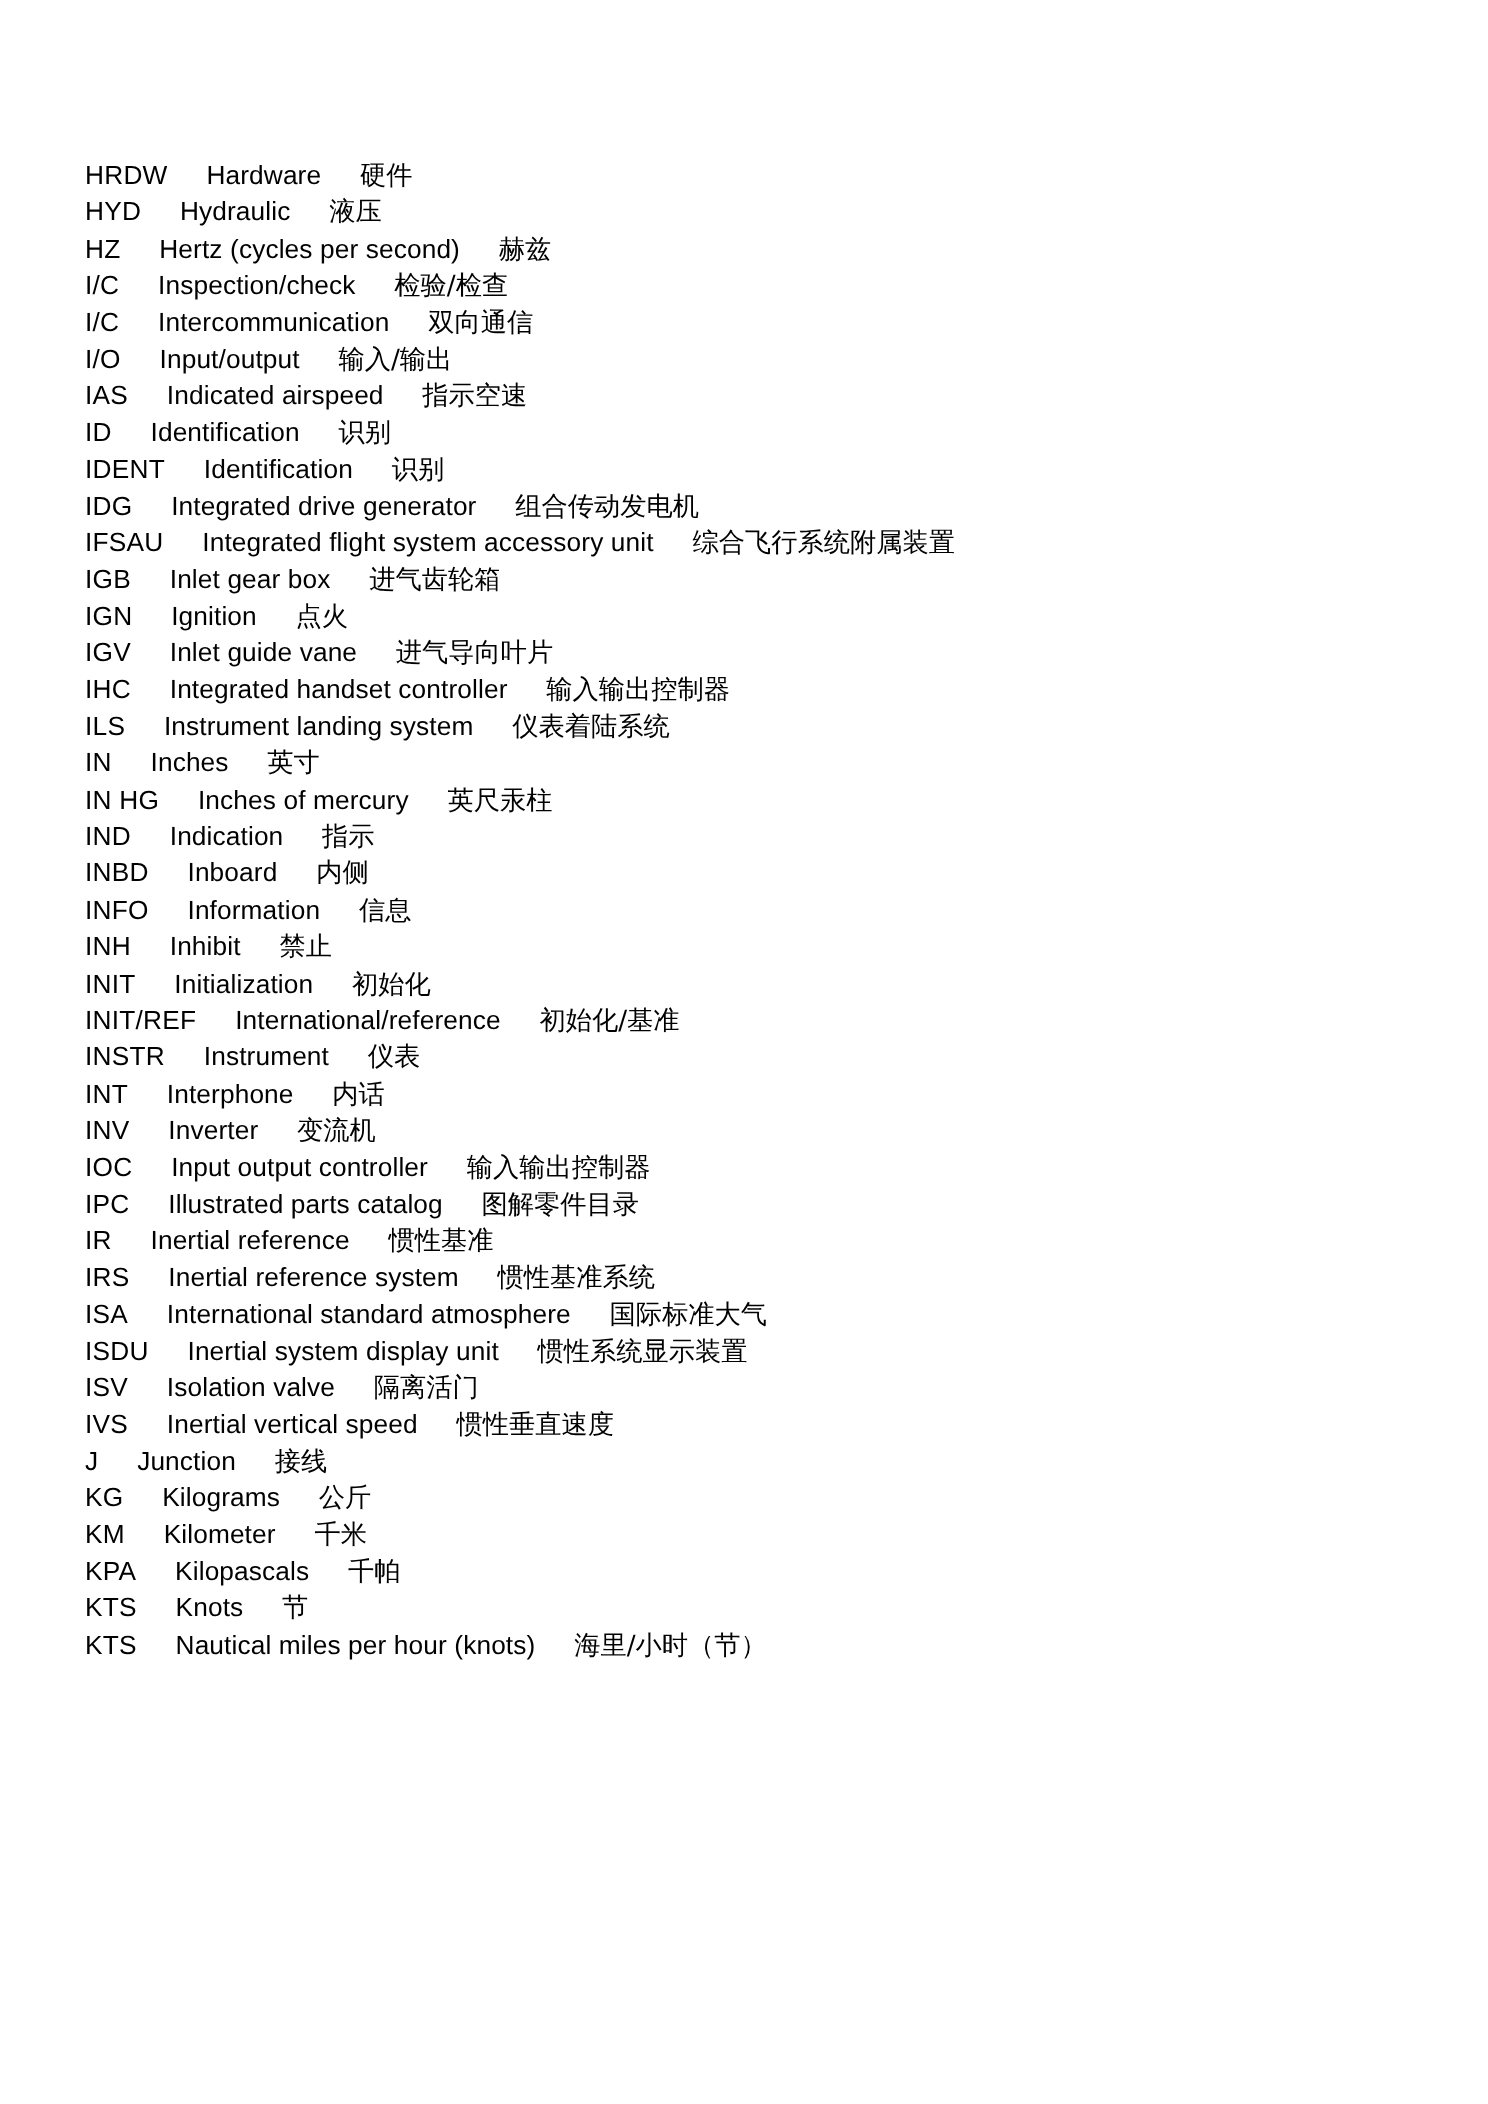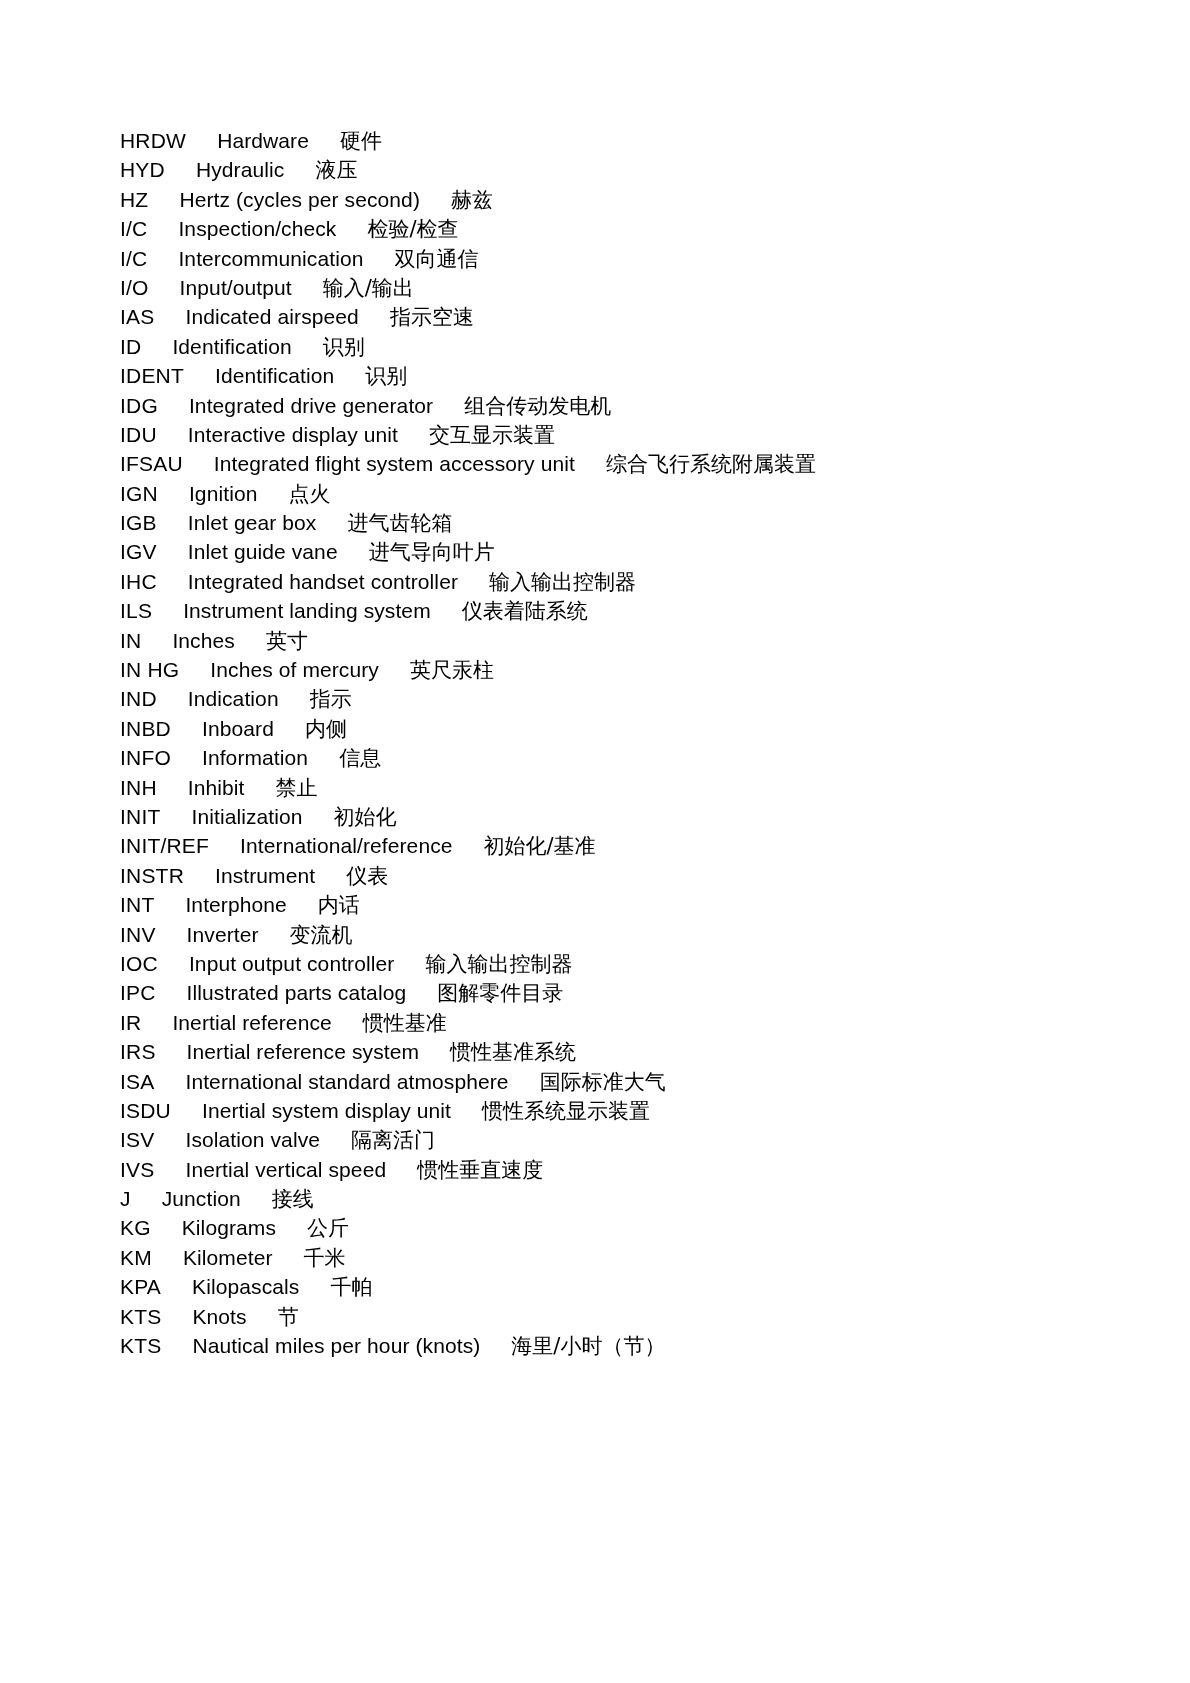--- a/index.html
+++ b/index.html
@@ -6,21 +6,21 @@
     margin: 0;
     padding: 0;
     background: #ffffff;
   }
   .page {
     position: relative;
     width: 1190px;
     height: 1683px;
     background: #ffffff;
     box-sizing: border-box;
-    padding: 126px 60px 0 120px;
+    padding: 126px 60px 0 68px;
     overflow: hidden;
     color: #000000;
     font-family: "Liberation Sans", "DejaVu Sans", sans-serif;
   }
   .glossary {
     display: block;
   }
   .row {
     display: flex;
     align-items: baseline;
@@ -99,45 +99,40 @@
     <span class="english">Identification</span>
     <span class="chinese">识别</span>
   </div>
 
   <div class="row">
     <span class="abbr">IDG</span>
     <span class="english">Integrated drive generator</span>
     <span class="chinese">组合传动发电机</span>
   </div>
 
-  <div class="row">
-    <span class="abbr">IDU</span>
-    <span class="english">Interactive display unit</span>
-    <span class="chinese">交互显示装置</span>
-  </div>
 
   <div class="row">
     <span class="abbr">IFSAU</span>
     <span class="english">Integrated flight system accessory unit</span>
     <span class="chinese">综合飞行系统附属装置</span>
   </div>
 
   <div class="row">
+    <span class="abbr">IGB</span>
+    <span class="english">Inlet gear box</span>
+    <span class="chinese">进气齿轮箱</span>
+  </div>
+
+  <div class="row">
     <span class="abbr">IGN</span>
     <span class="english">Ignition</span>
     <span class="chinese">点火</span>
   </div>
 
   <div class="row">
-    <span class="abbr">IGB</span>
-    <span class="english">Inlet gear box</span>
-    <span class="chinese">进气齿轮箱</span>
-  </div>
-
-  <div class="row">
     <span class="abbr">IGV</span>
     <span class="english">Inlet guide vane</span>
     <span class="chinese">进气导向叶片</span>
   </div>
 
   <div class="row">
     <span class="abbr">IHC</span>
     <span class="english">Integrated handset controller</span>
     <span class="chinese">输入输出控制器</span>
   </div>

